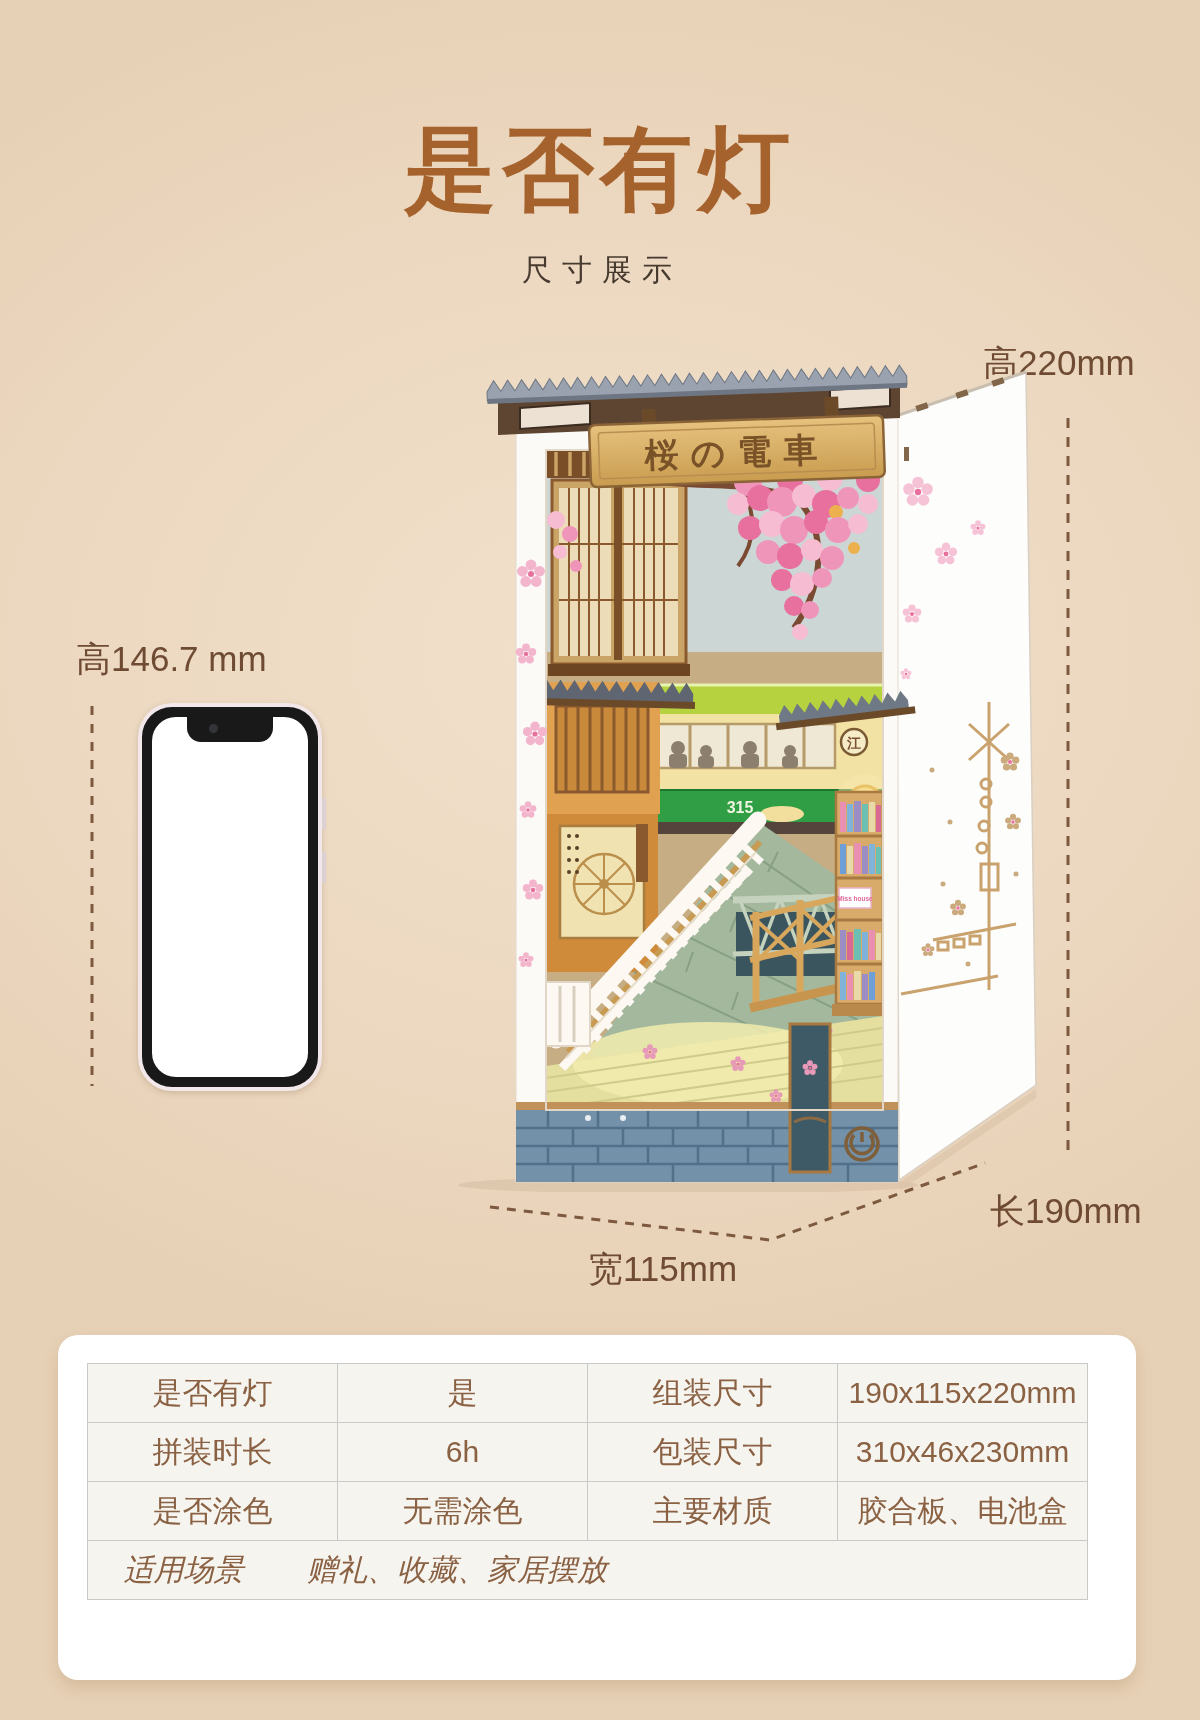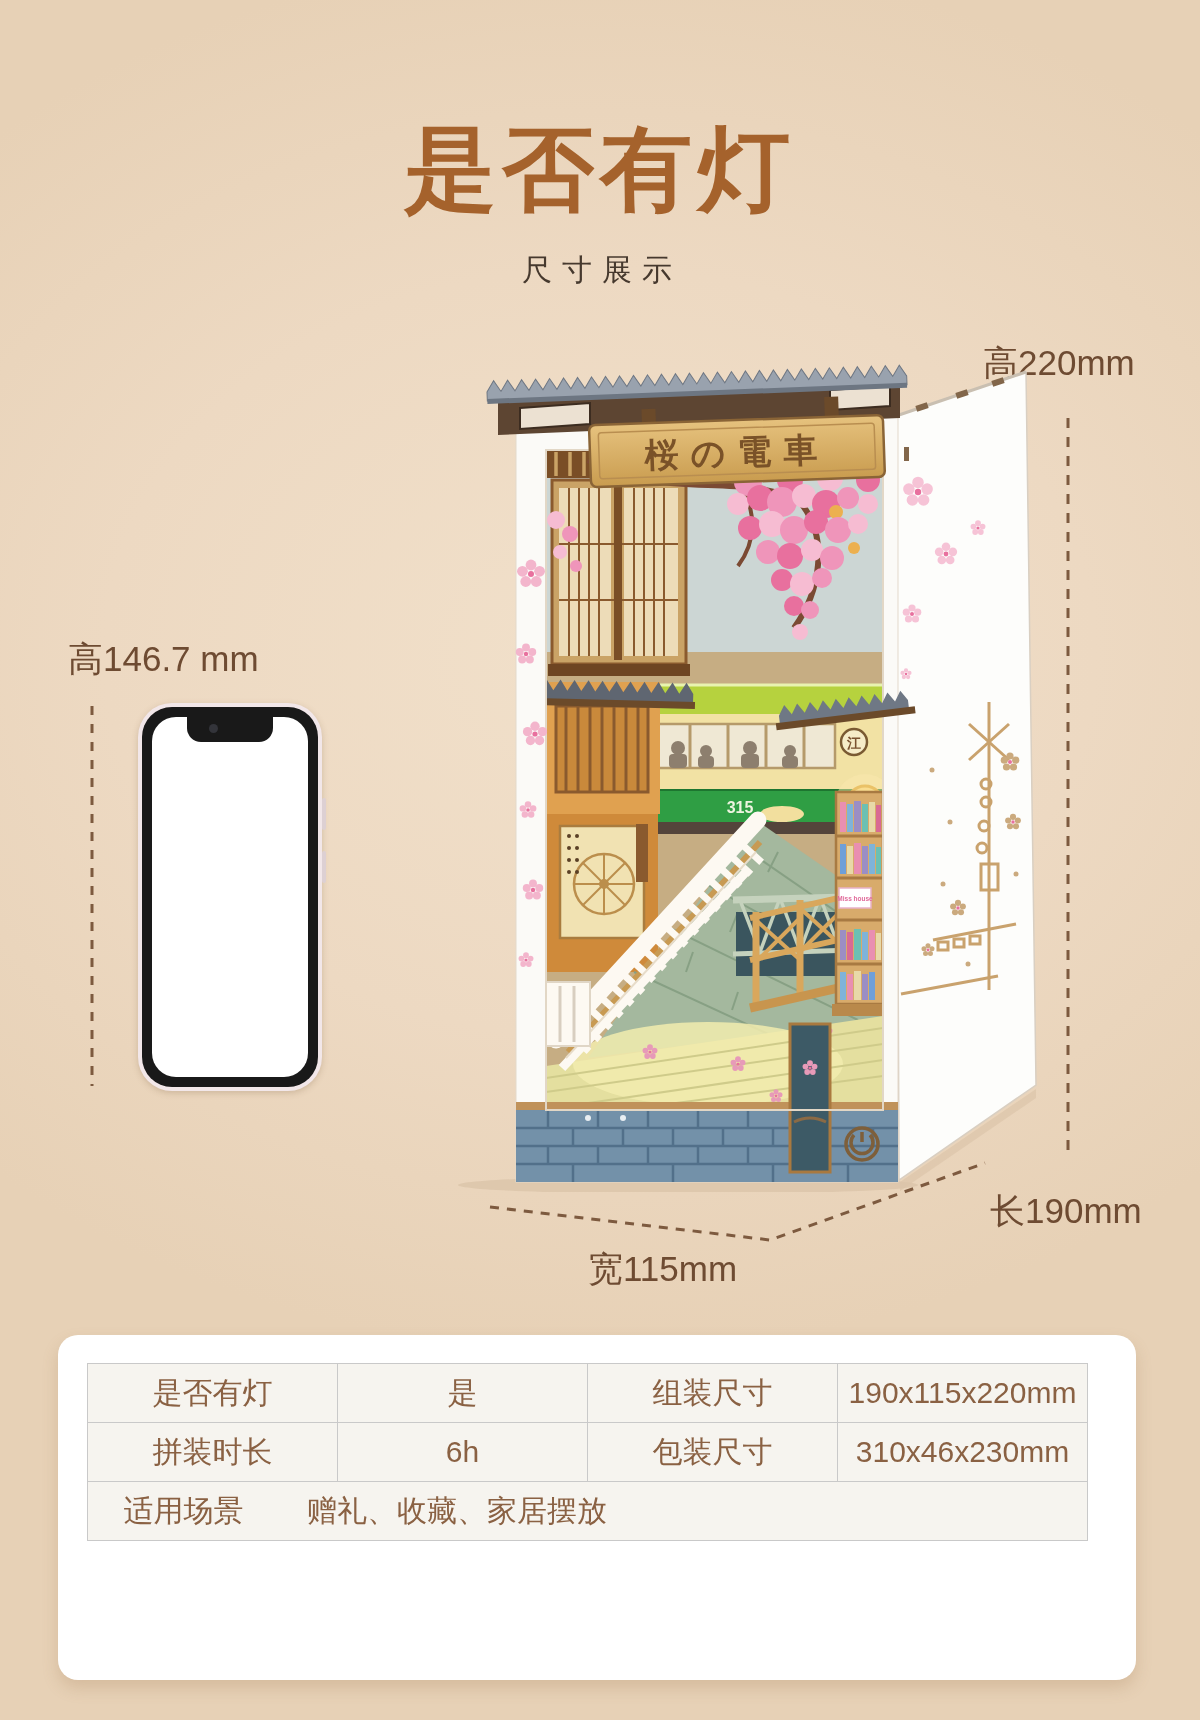--- a/index.html
+++ b/index.html
@@ -4,21 +4,21 @@
 <style>
   html,body{margin:0;padding:0;background:#d8c3a8;}
   .page{position:relative;width:1200px;height:1720px;margin:0 auto;overflow:hidden;
         background:radial-gradient(ellipse 900px 700px at 50% 38%, #f1e0ca 0%, #edd9c2 55%, #e7d1b6 100%);
         font-family:"Liberation Sans","DejaVu Sans",sans-serif;}
   .abs{position:absolute;}
   .title{left:0;right:0;top:108px;text-align:center;font-family:"Liberation Serif","DejaVu Serif",serif;
          font-weight:bold;font-size:92px;letter-spacing:6px;color:#a5622c;}
   .subtitle{left:4px;right:0;top:250px;text-align:center;font-size:30px;letter-spacing:10px;color:#46392e;font-weight:500;}
   .dim-label{font-size:35px;color:#6e4b32;font-weight:500;white-space:nowrap;}
-  .phone-label{left:68px;top:636px;}
+  .phone-label{left:76px;top:636px;}
   .height-label{left:983px;top:340px;}
   .length-label{left:990px;top:1188px;text-align:center;}
   .width-label{left:588px;top:1246px;}
   .phone-caption{left:52px;top:1143px;font-size:31px;color:#6e4b32;white-space:nowrap;}
 
   
   .phone{left:138px;top:703px;width:184px;height:388px;background:#f2e7e9;border-radius:34px;
          box-shadow:0 2px 6px rgba(120,90,60,.25);}
   .phone-bezel{position:absolute;left:4px;top:4px;right:4px;bottom:4px;background:#191919;border-radius:30px;}
   .phone-screen{position:absolute;left:10px;top:10px;right:10px;bottom:10px;background:#ffffff;border-radius:24px;}
@@ -27,21 +27,21 @@
   .phone-cam{position:absolute;left:22px;top:8px;width:9px;height:9px;border-radius:50%;background:#33343a;}
   .phone-btn{position:absolute;width:4px;border-radius:2px;background:#ddd0d3;right:-4px;}
 
   
   .spec-card{left:58px;top:1335px;width:1078px;height:345px;background:#ffffff;border-radius:20px;
              box-shadow:0 8px 16px rgba(150,110,70,.22);}
   table.spec{position:absolute;left:87px;top:1363px;width:1001px;border-collapse:collapse;table-layout:fixed;}
   table.spec td{border:1px solid #c9c9c9;background:#f6f4ef;height:58px;font-size:30px;color:#8a6143;
                 text-align:center;padding:0;font-weight:500;}
   td.spanrow{text-align:left;}
-  .spanrow-inner{display:flex;align-items:flex-start;}
+  .spanrow-inner{display:flex;align-items:flex-start;font-style:italic;}
   .spanrow-label{width:191px;text-align:center;flex:0 0 191px;}
   .spanrow-value{margin-left:28px;}
   .c1{width:191px;} .c2{width:243px;} .c3{width:206px;} .c4{width:361px;}
 
   svg text{font-family:"Liberation Sans","DejaVu Sans",sans-serif;}
 </style>
 </head>
 <body>
 
 <div class="page">
@@ -509,20 +509,26 @@
       <td>组装尺寸</td>
       <td>190x115x220mm</td>
     </tr>
     <tr>
       <td>拼装时长</td>
       <td>6h</td>
       <td>包装尺寸</td>
       <td>310x46x230mm</td>
     </tr>
     <tr>
+      <td>是否涂色</td>
+      <td>无需涂色</td>
+      <td>主要材质</td>
+      <td>胶合板、电池盒</td>
+    </tr>
+    <tr>
       <td class="spanrow" colspan="4">
         <div class="spanrow-inner">
           <span class="spanrow-label">适用场景</span>
           <span class="spanrow-value">赠礼、收藏、家居摆放</span>
         </div>
       </td>
     </tr>
   </tbody>
     </table>
 

